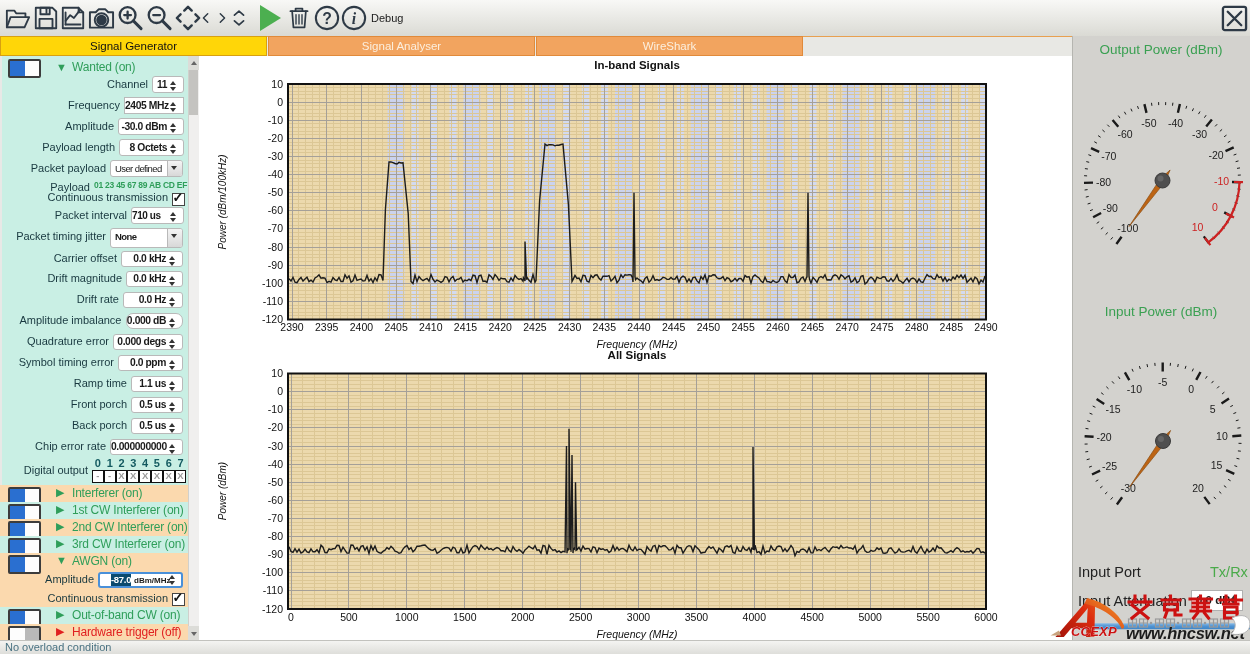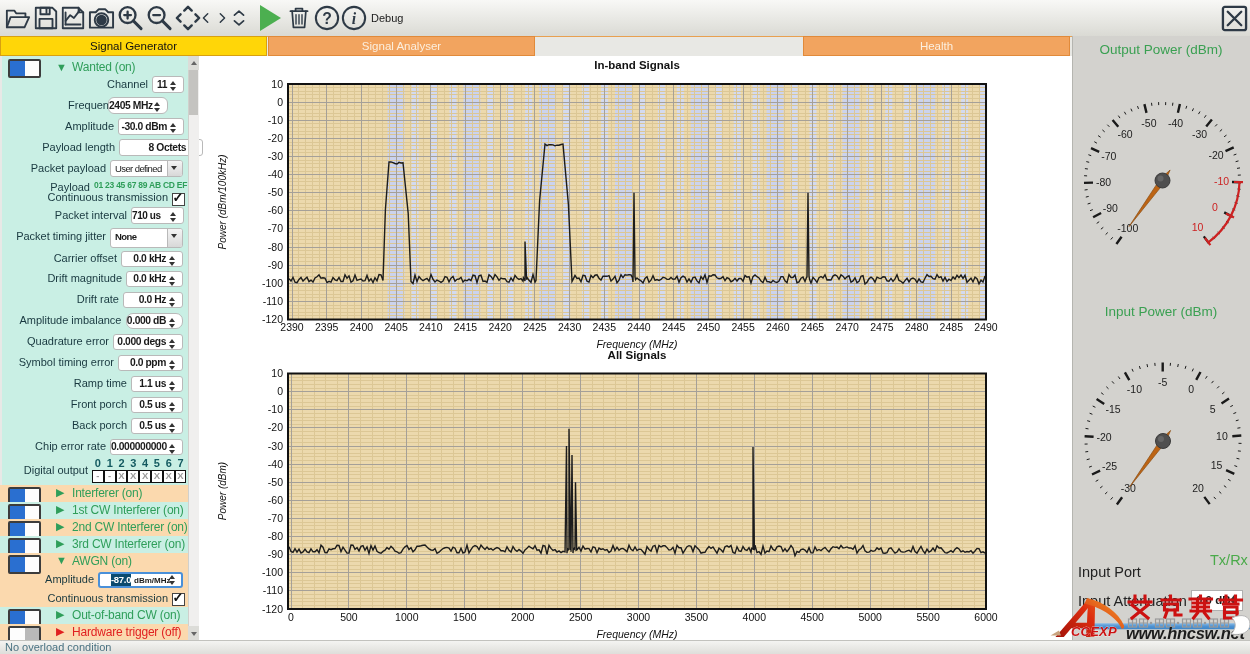--- a/index.html
+++ b/index.html
@@ -68,21 +68,21 @@
       <text x="14" y="20" font-size="17" font-weight="bold" font-style="italic" text-anchor="middle" fill="#2e3a46" stroke="none" font-family="Liberation Serif,serif">i</text>
     </svg>
     <div style="position:absolute;left:371px;top:12px;font-size:11px;color:#1a1a1a">Debug</div>
     <svg style="position:absolute;left:1221px;top:5px" width="27" height="27" viewBox="0 0 28 28" fill="none" stroke="#2e3a46" stroke-width="2" stroke-linejoin="round" stroke-linecap="round">
       <rect x="2" y="2" width="24" height="24" rx="2" stroke-width="2.4"></rect>
       <path d="M7 7l14 14M21 7L7 21" stroke-width="2.4"></path>
     </svg>
     <div style="position:absolute;left:0;top:36px;width:1072px;height:20px;background:#e8e8e4;border-top:1px solid #e8a050;box-sizing:border-box"></div>
     <div style="position:absolute;left:0;top:36px;width:267px;height:20px;background:#ffd608;border:1px solid #d8a010;box-sizing:border-box;text-align:center;font-size:11.5px;color:#111;line-height:18px">Signal Generator</div>
     <div style="position:absolute;left:268px;top:36px;width:267px;height:20px;background:#f2a45f;border:1px solid #e18a3a;box-sizing:border-box;text-align:center;font-size:11.5px;color:#fcefdf;line-height:18px">Signal Analyser</div>
-    <div style="position:absolute;left:803px;top:36px;width:267px;height:20px;background:#f2a45f;border:1px solid #e18a3a;box-sizing:border-box;text-align:center;font-size:11.5px;color:#fcefdf;line-height:18px">Health</div>
+    <div style="position:absolute;left:536px;top:36px;width:267px;height:20px;background:#f2a45f;border:1px solid #e18a3a;box-sizing:border-box;text-align:center;font-size:11.5px;color:#fcefdf;line-height:18px">WireShark</div>
     <svg width="873" height="584" style="position:absolute;left:199px;top:56px">
       <rect x="0" y="0" width="873" height="584" fill="#ffffff"></rect>
       <rect x="89" y="28" width="698" height="235.5" fill="#ecd9ad"></rect>
       <rect x="188.6" y="28" width="17" height="235.5" fill="#cbd3ee"></rect>
       <rect x="212.6" y="28" width="7" height="235.5" fill="#d3daf0"></rect>
       <rect x="231.5" y="28" width="7" height="235.5" fill="#d3daf0"></rect>
       <rect x="250.5" y="28" width="7" height="235.5" fill="#d3daf0"></rect>
       <rect x="264.4" y="28" width="17" height="235.5" fill="#cbd3ee"></rect>
       <rect x="288.4" y="28" width="7" height="235.5" fill="#d3daf0"></rect>
       <rect x="307.3" y="28" width="7" height="235.5" fill="#d3daf0"></rect>
@@ -199,37 +199,37 @@
     <div style="position:absolute;left:72px;top:60px;font-size:12px;color:#2f9e5a;letter-spacing:-0.2px">Wanted (on)</div>
     <div style="position:absolute;left:-22px;top:77.5px;width:170px;text-align:right;font-size:11px;color:#18383f;font-weight:normal;white-space:nowrap;line-height:13px">Channel</div>
     <div style="position:absolute;left:152px;top:76px;width:32px;height:17px;background:#fff;border:1px solid #b9b9b9;border-radius:3px;box-sizing:border-box;">
       <div style="position:absolute;left:0;right:16px;top:0;bottom:0;text-align:right;font-size:10.3px;font-weight:bold;color:#1a1a1a;line-height:15px;white-space:nowrap;letter-spacing:-0.4px">11</div>
       <span style="position:absolute;right:6px;top:4px;width:7px;height:10px">
         <span style="position:absolute;top:0;left:0;width:0;height:0;border-left:3.5px solid transparent;border-right:3.5px solid transparent;border-bottom:4px solid #333"></span>
         <span style="position:absolute;bottom:0;left:0;width:0;height:0;border-left:3.5px solid transparent;border-right:3.5px solid transparent;border-top:4px solid #333"></span>
       </span>
     </div>
     <div style="position:absolute;left:-50px;top:98.5px;width:170px;text-align:right;font-size:11px;color:#18383f;font-weight:normal;white-space:nowrap;line-height:13px">Frequency</div>
-    <div style="position:absolute;left:108px;top:97px;width:60px;height:17px;background:#fff;border:1px solid #b9b9b9;border-radius:6px;box-sizing:border-box;">
+    <div style="position:absolute;left:124px;top:97px;width:60px;height:17px;background:#fff;border:1px solid #b9b9b9;border-radius:0;box-sizing:border-box;">
       <div style="position:absolute;left:0;right:16px;top:0;bottom:0;text-align:right;font-size:10.3px;font-weight:bold;color:#1a1a1a;line-height:15px;white-space:nowrap;letter-spacing:-0.4px">2405 MHz</div>
       <span style="position:absolute;right:6px;top:4px;width:7px;height:10px">
         <span style="position:absolute;top:0;left:0;width:0;height:0;border-left:3.5px solid transparent;border-right:3.5px solid transparent;border-bottom:4px solid #333"></span>
         <span style="position:absolute;bottom:0;left:0;width:0;height:0;border-left:3.5px solid transparent;border-right:3.5px solid transparent;border-top:4px solid #333"></span>
       </span>
     </div>
     <div style="position:absolute;left:-56px;top:119.5px;width:170px;text-align:right;font-size:11px;color:#18383f;font-weight:normal;white-space:nowrap;line-height:13px">Amplitude</div>
     <div style="position:absolute;left:118px;top:118px;width:66px;height:17px;background:#fff;border:1px solid #b9b9b9;border-radius:3px;box-sizing:border-box;">
       <div style="position:absolute;left:0;right:16px;top:0;bottom:0;text-align:right;font-size:10.3px;font-weight:bold;color:#1a1a1a;line-height:15px;white-space:nowrap;letter-spacing:-0.4px">-30.0 dBm</div>
       <span style="position:absolute;right:6px;top:4px;width:7px;height:10px">
         <span style="position:absolute;top:0;left:0;width:0;height:0;border-left:3.5px solid transparent;border-right:3.5px solid transparent;border-bottom:4px solid #333"></span>
         <span style="position:absolute;bottom:0;left:0;width:0;height:0;border-left:3.5px solid transparent;border-right:3.5px solid transparent;border-top:4px solid #333"></span>
       </span>
     </div>
     <div style="position:absolute;left:-55px;top:140.5px;width:170px;text-align:right;font-size:11px;color:#18383f;font-weight:normal;white-space:nowrap;line-height:13px">Payload length</div>
-    <div style="position:absolute;left:119px;top:139px;width:84px;height:17px;background:#fff;border:1px solid #b9b9b9;border-radius:3px;box-sizing:border-box;">
+    <div style="position:absolute;left:119px;top:139px;width:65px;height:17px;background:#fff;border:1px solid #b9b9b9;border-radius:3px;box-sizing:border-box;">
       <div style="position:absolute;left:0;right:16px;top:0;bottom:0;text-align:right;font-size:10.3px;font-weight:bold;color:#1a1a1a;line-height:15px;white-space:nowrap;letter-spacing:-0.4px">8 Octets</div>
       <span style="position:absolute;right:6px;top:4px;width:7px;height:10px">
         <span style="position:absolute;top:0;left:0;width:0;height:0;border-left:3.5px solid transparent;border-right:3.5px solid transparent;border-bottom:4px solid #333"></span>
         <span style="position:absolute;bottom:0;left:0;width:0;height:0;border-left:3.5px solid transparent;border-right:3.5px solid transparent;border-top:4px solid #333"></span>
       </span>
     </div>
     <div style="position:absolute;left:-64px;top:161.5px;width:170px;text-align:right;font-size:11px;color:#18383f;font-weight:normal;white-space:nowrap;line-height:13px">Packet payload</div>
     <div style="position:absolute;left:110px;top:160px;width:73px;height:17px;background:#fff;border:1px solid #b9b9b9;border-radius:3px;box-sizing:border-box;">
       <div style="position:absolute;left:4px;top:0;bottom:0;font-size:9.5px;font-weight:normal;color:#1a1a1a;line-height:15px;white-space:nowrap;letter-spacing:-0.6px">User defined</div>
       <span style="position:absolute;right:0;top:0;bottom:0;width:14px;background:linear-gradient(#f4f4f4,#d8d8d8);border-left:1px solid #b9b9b9;border-radius:0 2px 2px 0">
@@ -458,21 +458,21 @@
       <text x="119.2" y="356.6" font-size="10.5" text-anchor="middle" fill="#222222">0</text>
       <text x="140.6" y="376.6" font-size="10.5" text-anchor="middle" fill="#222222">5</text>
       <text x="149.9" y="404.4" font-size="10.5" text-anchor="middle" fill="#222222">10</text>
       <text x="144.6" y="433.2" font-size="10.5" text-anchor="middle" fill="#222222">15</text>
       <text x="126.1" y="455.9" font-size="10.5" text-anchor="middle" fill="#222222">20</text>
       <polygon points="57.5,451.1 93.3,406.6 98.6,394.5 88.7,403.4" fill="#bd6414" stroke="#8a4a0e" stroke-width="0.7"></polygon>
       <circle cx="91" cy="405" r="7.5" fill="#4f4f4f" stroke="#3a3a3a" stroke-width="1"></circle>
       <circle cx="89" cy="403" r="3" fill="#666666"></circle>
     </svg>
     <div style="position:absolute;left:1078px;top:564px;font-size:14.5px;color:#222">Input Port</div>
-    <div style="position:absolute;left:1210px;top:552px;font-size:14.5px;color:#4aaa4a">Tx/Rx</div>
+    <div style="position:absolute;left:1210px;top:564px;font-size:14.5px;color:#4aaa4a">Tx/Rx</div>
     <div style="position:absolute;left:1078px;top:593px;font-size:14.5px;color:#222">Input Attenuation</div>
     <div style="position:absolute;left:1191px;top:590px;width:52px;height:21px;background:#fff;border:1px solid #b0b0b0;box-sizing:border-box">
       <span style="position:absolute;left:4px;top:3px;font-size:11.5px;font-weight:bold;color:#1a1a1a">0.0 dB</span>
       <span style="position:absolute;right:4px;top:4px;width:7px;height:10px">
         <span style="position:absolute;top:0;left:0;width:0;height:0;border-left:3.5px solid transparent;border-right:3.5px solid transparent;border-bottom:4px solid #333"></span>
         <span style="position:absolute;bottom:0;left:0;width:0;height:0;border-left:3.5px solid transparent;border-right:3.5px solid transparent;border-top:4px solid #333"></span>
       </span>
     </div>
     <div style="position:absolute;left:0;top:640px;width:1250px;height:14px;background:linear-gradient(#f4f4f2,#dededa);border-top:1px solid #c2c2be;box-sizing:border-box"></div>
     <div style="position:absolute;left:5px;top:641px;font-size:11px;color:#4a7282">No overload condition</div>

